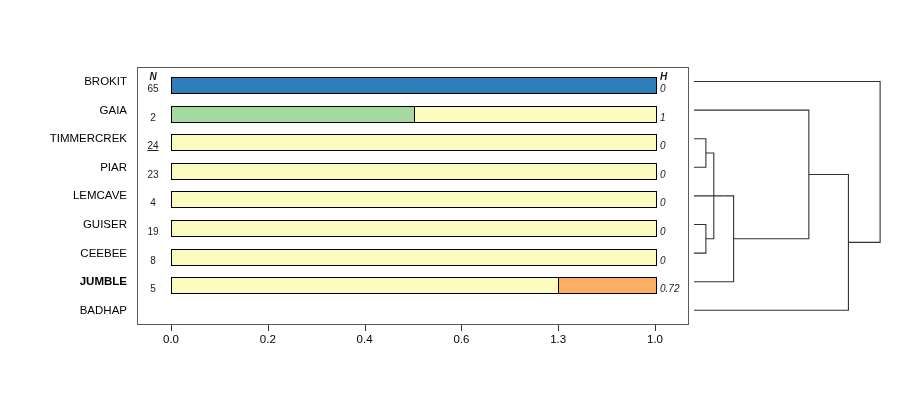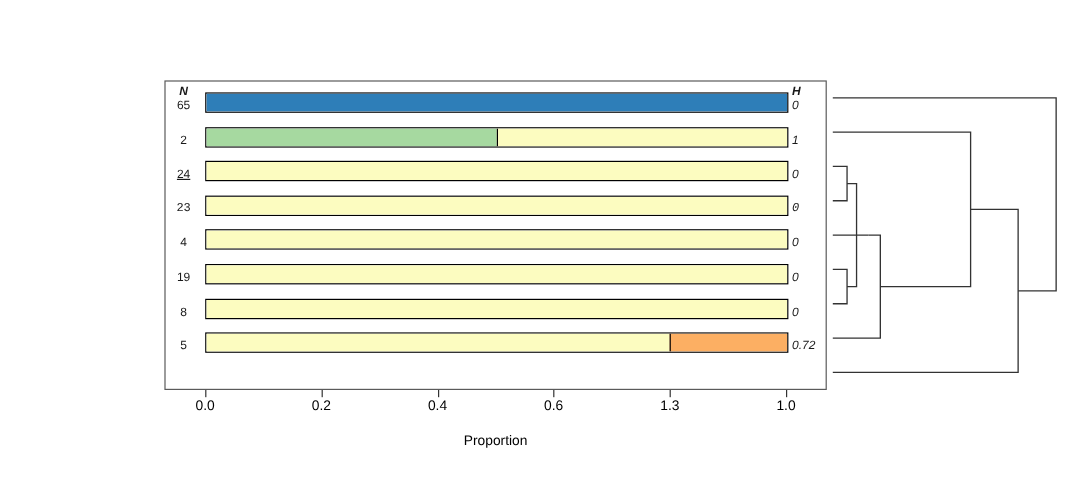--- a/index.html
+++ b/index.html
@@ -80,20 +80,31 @@
   .dendro{position:absolute;left:689px;top:60px;width:211px;height:280px;}
   .dendro svg{display:block;}
 </style>
 </head>
 <body>
 
 <div id="root">
 
 
 
+  <div class="ylabels" id="ylabels">
+      <div class="ylab" style="top: 8px;">BROKIT</div>
+      <div class="ylab" style="top: 36.6px;">GAIA</div>
+      <div class="ylab" style="top: 65.2px;">TIMMERCREK</div>
+      <div class="ylab" style="top: 93.8px;">PIAR</div>
+      <div class="ylab" style="top: 122.4px;">LEMCAVE</div>
+      <div class="ylab" style="top: 151px;">GUISER</div>
+      <div class="ylab" style="top: 179.6px;">CEEBEE</div>
+      <div class="ylab bold" style="top: 208.2px;">JUMBLE</div>
+      <div class="ylab" style="top: 236.8px;">BADHAP</div>
+    </div>
 
   <div class="panel" id="panel">
       <div class="nlabel hdr" style="top: 3px;">N</div>
       <div class="hlabel hdr" style="top: 3px;">H</div>
       <div class="row" style="top: 6px;">
         <div class="nlabel" style="top: 9px;">65</div>
         <div class="hlabel" style="top: 9px;">0</div>
         <div class="bar" style="top: 3px;">
           <div class="seg" style="flex: 1 0 0px; background: rgb(46, 126, 184);"></div>
         </div>
@@ -106,21 +117,21 @@
           <div class="seg" style="flex: 0.5 0 0px; background: rgb(252, 252, 192);"></div>
         </div>
       </div>
       <div class="row" style="top: 63.2px;">
         <div class="nlabel" style="top: 9px; text-decoration: underline;">24</div>
         <div class="hlabel" style="top: 9px;">0</div>
         <div class="bar" style="top: 3px;">
           <div class="seg" style="flex: 1 0 0px; background: rgb(252, 252, 192);"></div>
         </div>
       </div>
-      <div class="row" style="top: 91.8px; font-family: Liberation Mono, monospace;">
+      <div class="row" style="top: 91.8px;">
         <div class="nlabel" style="top: 9px;">23</div>
         <div class="hlabel" style="top: 9px;">0</div>
         <div class="bar" style="top: 3px;">
           <div class="seg" style="flex: 1 0 0px; background: rgb(252, 252, 192);"></div>
         </div>
       </div>
       <div class="row" style="top: 120.4px;">
         <div class="nlabel" style="top: 9px;">4</div>
         <div class="hlabel" style="top: 9px;">0</div>
         <div class="bar" style="top: 3px;">
@@ -158,21 +169,20 @@
       <div class="xtlabel" style="left: 130.8px;">0.2</div>
       <div class="tick" style="left: 227.6px;"></div>
       <div class="xtlabel" style="left: 227.6px;">0.4</div>
       <div class="tick" style="left: 324.4px;"></div>
       <div class="xtlabel" style="left: 324.4px; text-align: center;">0.6</div>
       <div class="tick" style="left: 421.2px;"></div>
       <div class="xtlabel" style="left: 421.2px;">1.3</div>
       <div class="tick" style="left: 518px;"></div>
       <div class="xtlabel" style="left: 518px;">1.0</div>
     </div>
-  <div class="xtitle">Proportion</div>
 
   <div class="dendro" id="dendro">
       <svg width="211" height="280">
         <g fill="none" stroke="#333" stroke-width="1.1">
           <path d="M5,78.7 H16.88 V107.30000000000001 H5"></path>
           <path d="M5,164.5 H16.88 V193.10000000000002 H5"></path>
           <path d="M16.88,93 H24.8 V178.8 H16.88"></path>
           <path d="M24.8,135.9 H34.7 V135.9 H5"></path>
           <path d="M34.7,135.9 H44.6 V221.70000000000002 H5"></path>
           <path d="M5,50.1 H119.83999999999999 V178.8 H44.6"></path>

